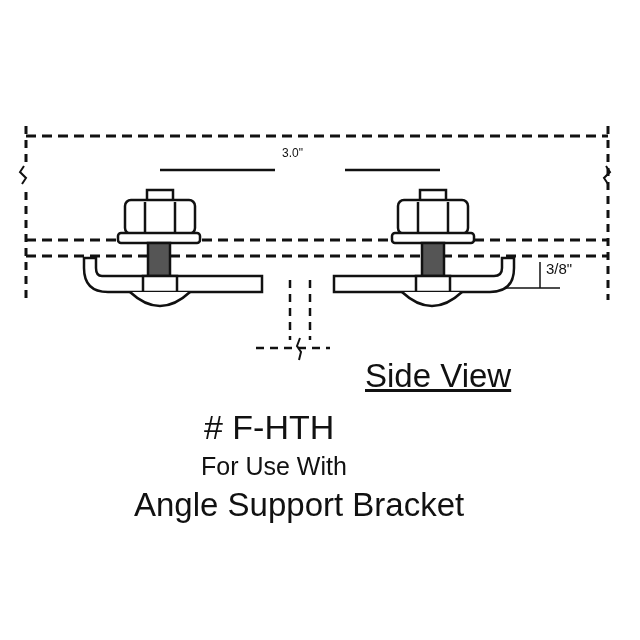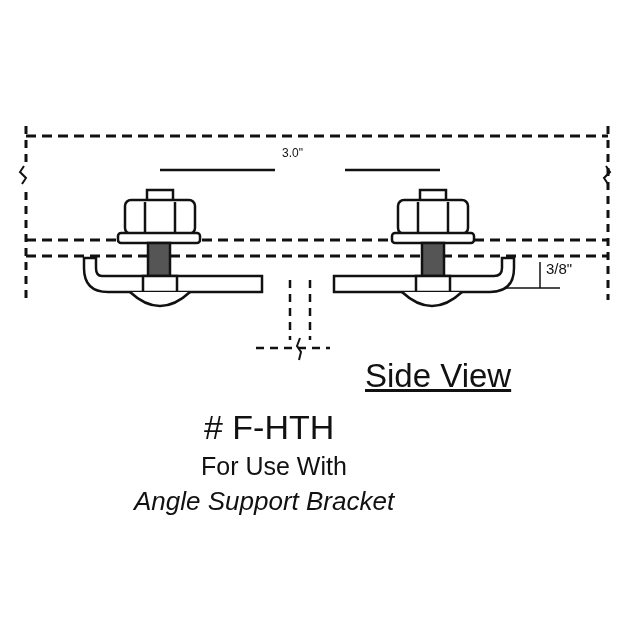--- a/index.html
+++ b/index.html
@@ -5,21 +5,21 @@
   html, body { margin: 0; padding: 0; background: #ffffff; }
   body { width: 640px; height: 640px; position: relative; overflow: hidden; font-family: "Liberation Sans", sans-serif; }
   #stage { position: absolute; left: 0; top: 0; width: 640px; height: 640px; }
   svg { position: absolute; left: 0; top: 0; }
   .lbl { position: absolute; color: #111; white-space: nowrap; font-family: "Liberation Sans", sans-serif; }
   #dim-top { left: 282px; top: 146px; font-size: 12px; }
   #dim-side { left: 546px; top: 260px; font-size: 15px; }
   #side-view { left: 365px; top: 357px; font-size: 33px; text-decoration: underline; }
   #part-no { left: 204px; top: 408px; font-size: 34px; }
   #use-with { left: 201px; top: 452px; font-size: 25px; }
-  #bracket { left: 134px; top: 486px; font-size: 26px; font-style: italic; }
+  #bracket { left: 134px; top: 486px; font-size: 33px; }
 </style>
 </head>
 <body>
 
 <div id="stage">
   <svg width="640" height="640" viewBox="0 0 640 640">
     <g stroke="#111" fill="none" stroke-width="3">
 
       <g>
         <line x1="26" y1="136" x2="608" y2="136" stroke-dasharray="10,6"></line>

